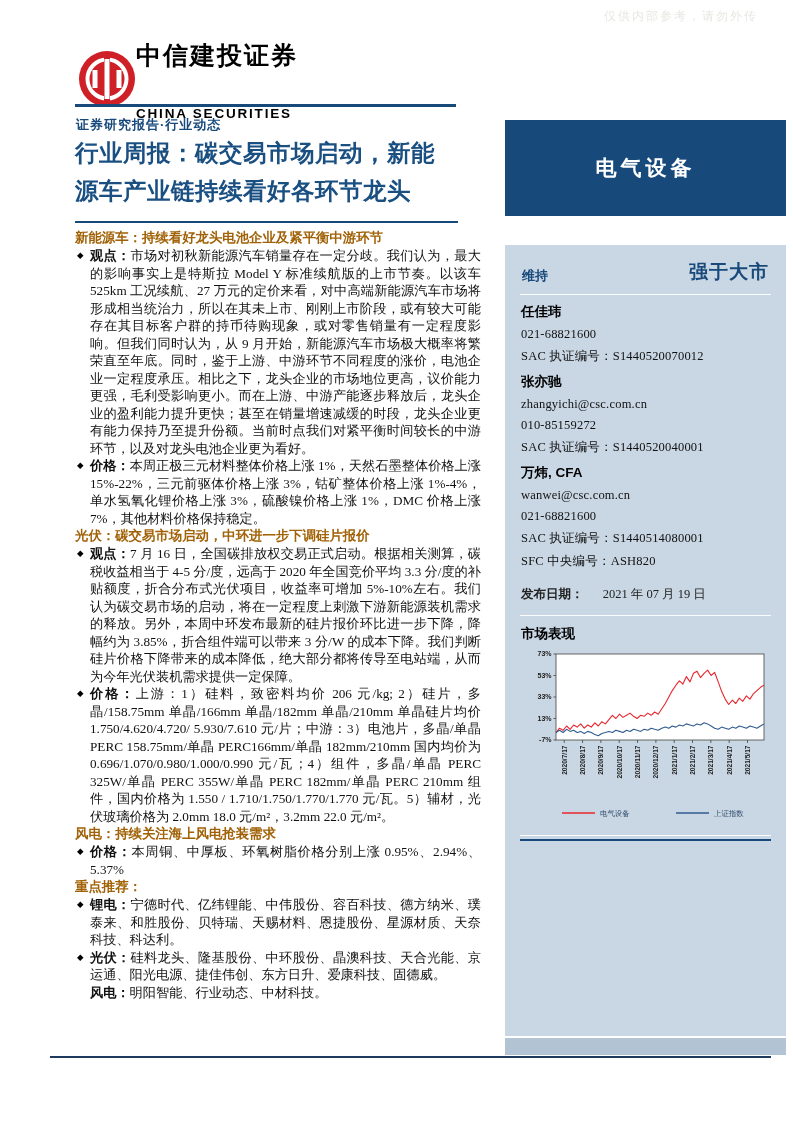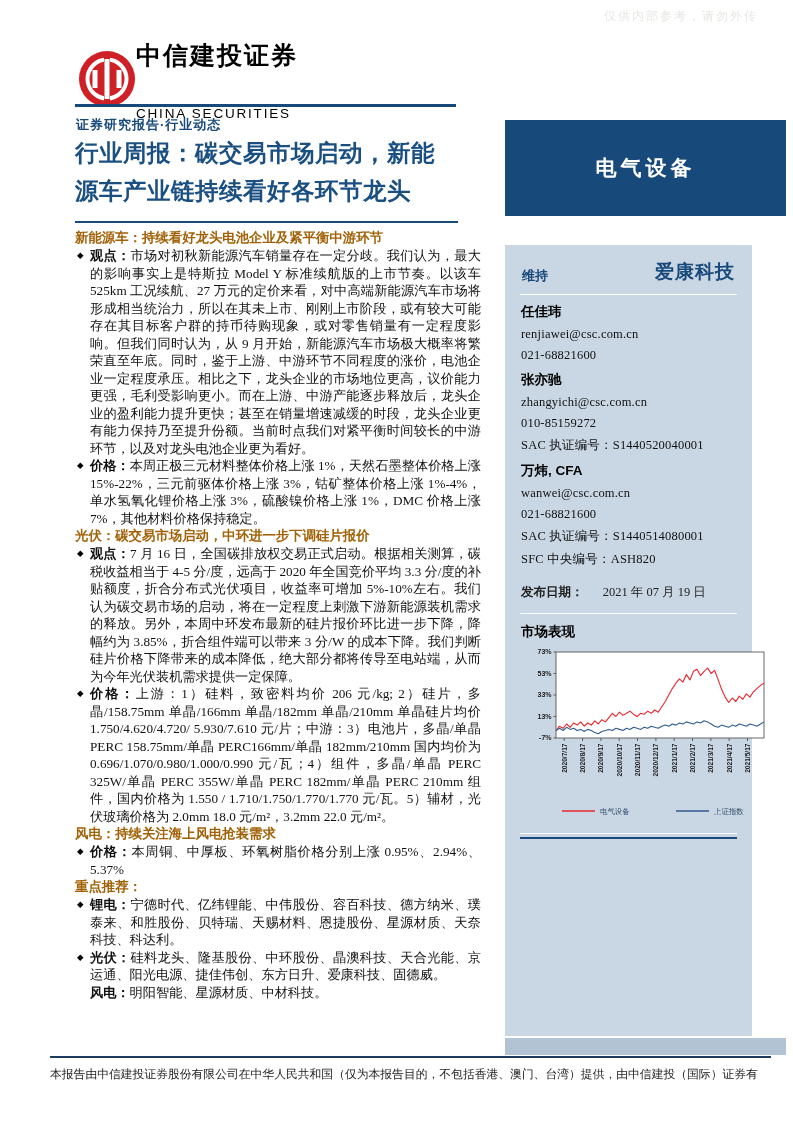--- a/index.html
+++ b/index.html
@@ -9,42 +9,42 @@
     background:#ffffff; overflow:hidden;
     font-family:"Liberation Serif","DejaVu Serif",serif; color:#111;padding-left:46px;
     --navy:#17497B; --panel:#C9D6E3; --strip:#B2C4D4; --logo-red:#CE2026;
     --watermark:#E7E7E3; --footer-rule:#1E3A5F;
   }
   .watermark { position:absolute; top:8px; left:566px; width:230px; text-align:center;
     font-size:12px; letter-spacing:2px; color:var(--watermark); }
   .logo { position:absolute; left:78px; top:40px; display:flex; align-items:center; }
   .logo-text .cn { font-family:"Liberation Sans","DejaVu Sans",sans-serif; font-weight:bold;
     font-size:25px; letter-spacing:2px; color:#000; line-height:30px; }
-  .logo-text .en { font-family:"Liberation Sans","DejaVu Sans",sans-serif; font-weight:normal;
+  .logo-text .en { font-family:"Liberation Sans","DejaVu Sans",sans-serif; font-weight:bold;
     font-size:13.5px; letter-spacing:1.8px; color:#000;margin-top:36px; }
   .header-rule { position:absolute; left:75px; top:104px; width:381px; height:3px; background:var(--navy); }
   .report-category { position:absolute; left:76px; top:116px; font-size:13px; font-weight:bold;
     color:var(--navy); font-family:"Liberation Sans","DejaVu Sans",sans-serif; letter-spacing:1px; }
   .report-title { position:absolute; left:75px; top:136px; width:383px;
     font-size:23.5px; font-weight:bold; color:#1A4F82; line-height:38px; letter-spacing:0.5px;
     font-family:Liberation Mono, monospace;
     padding-bottom:9px; border-bottom:2.5px solid var(--navy); }
   .body-col { position:absolute; left:75px; top:229px; width:406px; }
   .sec-heading { font-size:13.4px; font-weight:bold; color:#a16207; line-height:18px; margin-top:0;
     font-family:"Liberation Sans","DejaVu Sans",sans-serif; }
   .bullet { display:flex; }
   .blt { flex:none; width:15px; font-size:8.5px; line-height:17.5px; color:#000; padding-left:2px; }
   .bullet p { flex:1; font-size:13.2px; line-height:17.5px; text-align:justify; }
   .bullet b, .extra-line b { font-family:"Liberation Sans","DejaVu Sans",sans-serif; font-size:13.2px; }
   .extra-line { padding-left:15px; font-size:13.2px; line-height:17.5px; text-align:justify; }
   .industry-box { position:absolute; left:505px; top:120px; width:281px; height:96px;
     background:var(--navy); color:#fff; display:flex; align-items:center; justify-content:center;
     font-size:21px; font-weight:bold; letter-spacing:4px;
     font-family:"Liberation Sans","DejaVu Sans",sans-serif; }
-  .panel { position:absolute; left:505px; top:245px; width:247px; height:791px;
+  .panel { position:absolute; left:505px; top:245px; width:281px; height:791px;
     background:var(--panel); padding:10px 15px; }
   .strip { position:absolute; left:505px; top:1038px; width:281px; height:17px; background:var(--strip); }
   .rating-row { display:flex; justify-content:space-between; align-items:flex-end; padding:4px 2px 9px 2px; }
   .rating-action { font-size:13px; font-weight:bold; color:var(--navy);
     font-family:"Liberation Sans","DejaVu Sans",sans-serif; }
   .rating-value { font-size:19px; font-weight:bold; color:var(--navy); letter-spacing:1px;
     font-family:"Liberation Sans","DejaVu Sans",sans-serif; }
   .sep { border-top:1.5px solid #FBFCFD; }
   .analyst-name { font-size:13.5px; font-weight:bold; color:#000; margin:8px 0 1px 1px;
     font-family:"Liberation Sans","DejaVu Sans",sans-serif; }
@@ -117,36 +117,36 @@
 
     <div class="sec-heading">重点推荐：</div>
     <div class="bullet">
       <span class="blt">◆</span>
       <p><b>锂电：</b><span>宁德时代、亿纬锂能、中伟股份、容百科技、德方纳米、璞泰来、和胜股份、贝特瑞、天赐材料、恩捷股份、星源材质、天奈科技、科达利。</span></p>
     </div>
     <div class="bullet">
       <span class="blt">◆</span>
       <p><b>光伏：</b><span>硅料龙头、隆基股份、中环股份、晶澳科技、天合光能、京运通、阳光电源、捷佳伟创、东方日升、爱康科技、固德威。</span></p>
     </div>
-    <div class="extra-line"><b>风电：</b><span>明阳智能、星源材质、中材科技。</span></div>
+    <div class="extra-line"><b>风电：</b><span>明阳智能、行业动态、中材科技。</span></div>
   </div>
 
   <div class="industry-box">电气设备</div>
 
   <div class="panel">
     <div class="rating-row">
       <span class="rating-action">维持</span>
-      <span class="rating-value">爱康科技</span>
+      <span class="rating-value">强于大市</span>
     </div>
     <div class="sep"></div>
 
     <div>
       <div class="analyst-name">任佳玮</div>
-      <div class="info-line">renjiawei@csc.com.cn</div>
       <div class="info-line">021-68821600</div>
+      <div class="info-line">SAC 执证编号：S1440520070012</div>
     </div>
     <div>
       <div class="analyst-name">张亦驰</div>
       <div class="info-line">zhangyichi@csc.com.cn</div>
       <div class="info-line">010-85159272</div>
       <div class="info-line">SAC 执证编号：S1440520040001</div>
     </div>
     <div>
       <div class="analyst-name">万炜, CFA</div>
       <div class="info-line">wanwei@csc.com.cn</div>
@@ -204,16 +204,15 @@
           <text x="194" y="168.6" font-size="7.4" fill="#33506E" font-family="Liberation Sans,sans-serif">上证指数</text>
         </svg></div>
 
     <div class="sep"></div>
     <div class="navy-rule"></div>
   </div>
 
   <div class="strip"></div>
 
   <div class="footer">
-    <p>本报告由中信建投证券股份有限公司在中华人民共和国（仅为本报告目的，不包括香港、澳门、台湾）提供，由中信建投（国际）证券有</p>
   </div>
 
 </div>
 
 </body></html>

